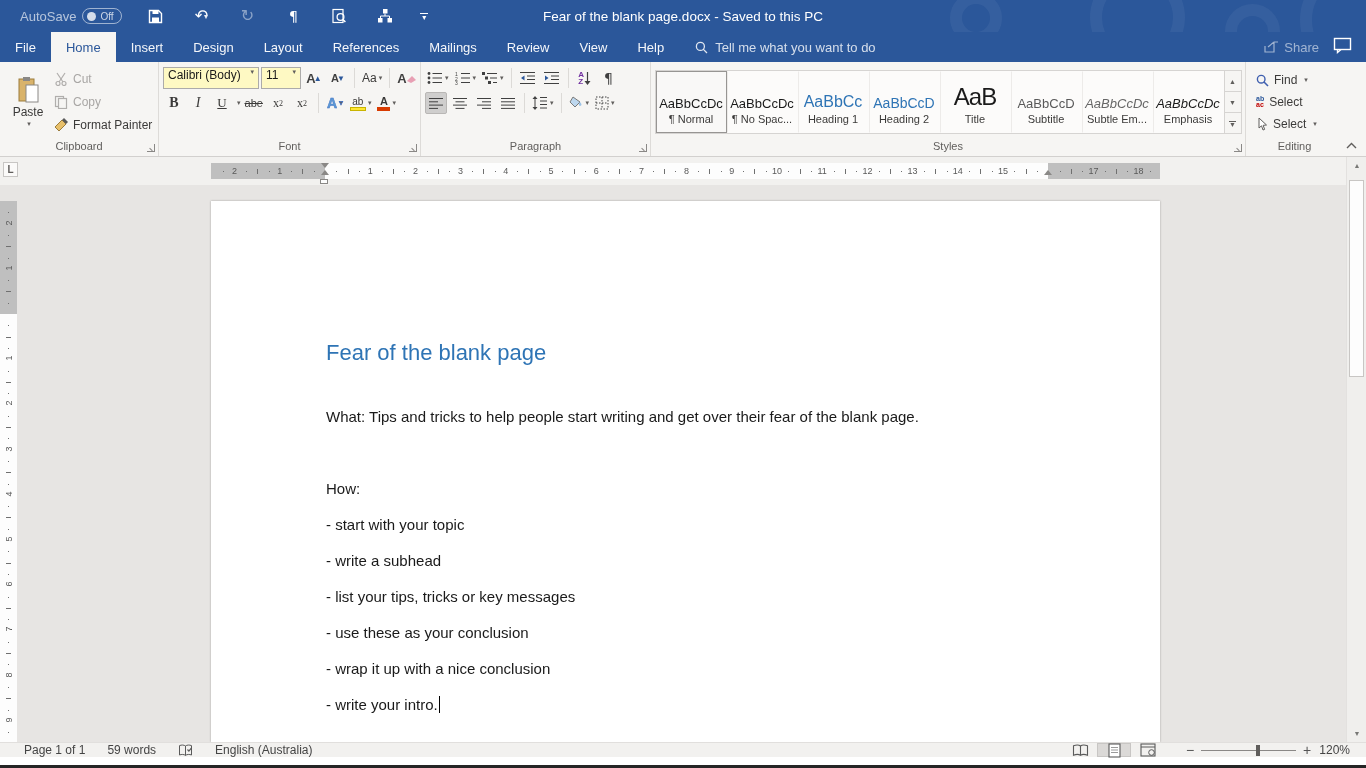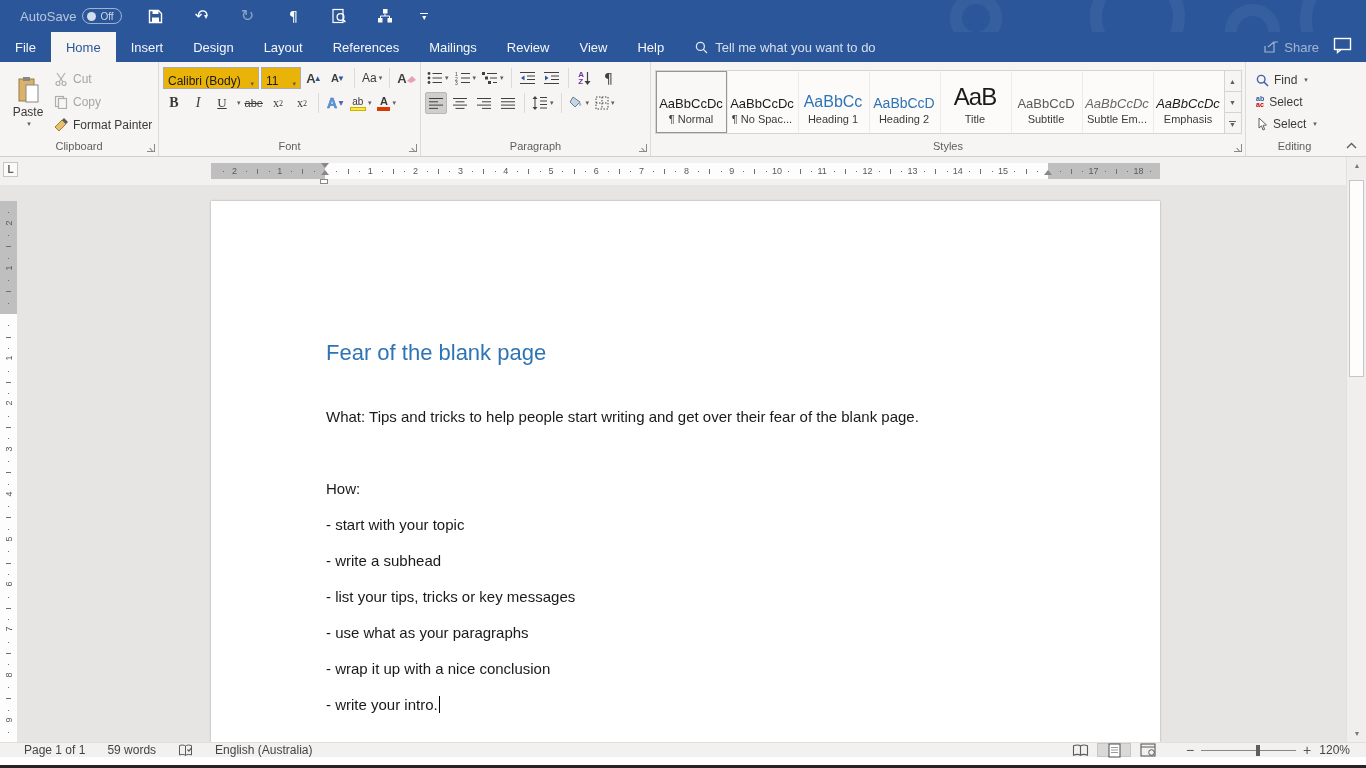--- a/index.html
+++ b/index.html
@@ -49,21 +49,21 @@
   .rbtn.active{background:#CFCECD;border:1px solid #B9B7B5}
   .drop{font-size:7px;color:#605E5C;margin-left:2px}
   
   .pasteBig{width:48px;display:flex;flex-direction:column;align-items:center;justify-content:center;gap:1px}
   .cliprows{display:flex;flex-direction:column;justify-content:center;gap:3px;padding-left:2px}
   .cliprow{display:flex;align-items:center;gap:5px;height:20px;white-space:nowrap}
   .disabled{color:#A8A6A4}
   
   .fg{display:flex;flex-direction:column;gap:3px;padding-top:2px}
   .frow{display:flex;align-items:center;gap:2px}
-  .combo{height:22px;background:#eab308;border:1px solid #ACABAA;display:flex;align-items:flex-end;padding:0 4px;gap:4px;font-size:12px;color:#1a1a1a}
+  .combo{height:22px;background:#fef9c3;border:1px solid #ACABAA;display:flex;align-items:flex-start;padding:0 4px;gap:4px;font-size:12px;color:#1a1a1a}
   .combo .drop{margin-left:auto}
   .glyphA{font-size:13px;font-weight:bold;color:#404040}
   .supmark{color:#2B579A;font-size:8px;margin-left:-2px;vertical-align:top}
   .bold-g{font-weight:bold;font-size:14px;font-family:"Liberation Serif",serif}
   .ital-g{font-style:italic;font-size:14px;font-family:"Liberation Serif",serif}
   .und-g{text-decoration:underline;font-size:13px;font-family:"Liberation Serif",serif}
   .strike-g{text-decoration:line-through;font-size:11px}
   .subsup{font-size:12px;font-family:"Liberation Serif",serif}
   .subsup sub,.subsup sup{font-size:8px}
   .fx-g{color:#5B9BD5;font-size:14px;font-weight:bold;-webkit-text-stroke:.5px #4472C4}
@@ -189,20 +189,21 @@
         <svg width="16" height="16" viewBox="0 0 16 16">
             <rect x="6" y="1" width="4.5" height="4.5" fill="#fff"></rect>
             <rect x="1" y="10" width="4.5" height="4.5" fill="#fff"></rect>
             <rect x="10.5" y="10" width="4.5" height="4.5" fill="#fff"></rect>
             <path d="M8 5.5 v2.5 M3.5 10 v-2 h9 v2" fill="none" stroke="#fff" stroke-width="1"></path>
           </svg>
       </span>
       <span class="morebtn"><i></i>▾</span>
     </div>
 
+    <div class="doctitle">Fear of the blank page.docx  -  Saved to this PC</div>
 
   </div>
 
   <div class="tabrow">
     <div id="tabs" style="display:flex">
         <div class="tab">File</div>
         <div class="tab active">Home</div>
         <div class="tab">Insert</div>
         <div class="tab">Design</div>
         <div class="tab">Layout</div>
@@ -677,21 +678,21 @@
   <div class="canvas">
     <div class="page">
       <h1 class="doc-h1">Fear of the blank page</h1>
       <div class="doc-body" id="doc-body">
           <div class="doc-para">What: Tips and tricks to help people start writing and get over their fear of the blank page.</div>
           <div class="doc-para">&nbsp;</div>
           <div class="doc-para">How:</div>
           <div class="doc-para">- start with your topic</div>
           <div class="doc-para">- write a subhead</div>
           <div class="doc-para">- list your tips, tricks or key messages</div>
-          <div class="doc-para">- use what as your paragraphs</div>
+          <div class="doc-para">- use these as your conclusion</div>
           <div class="doc-para">- wrap it up with a nice conclusion</div>
           <div class="doc-para">- write your intro.<span class="caret"></span></div>
         </div>
     </div>
     <div class="vruler" id="vruler">
         <span class="vdot" style="top: 11.3px;"></span>
         <span class="vnum" style="top: 16.6px;">2</span>
         <span class="vdot" style="top: 33.9px;"></span>
         <span class="vtick" style="top: 45.2px;"></span>
         <span class="vdot" style="top: 56.5px;"></span>

